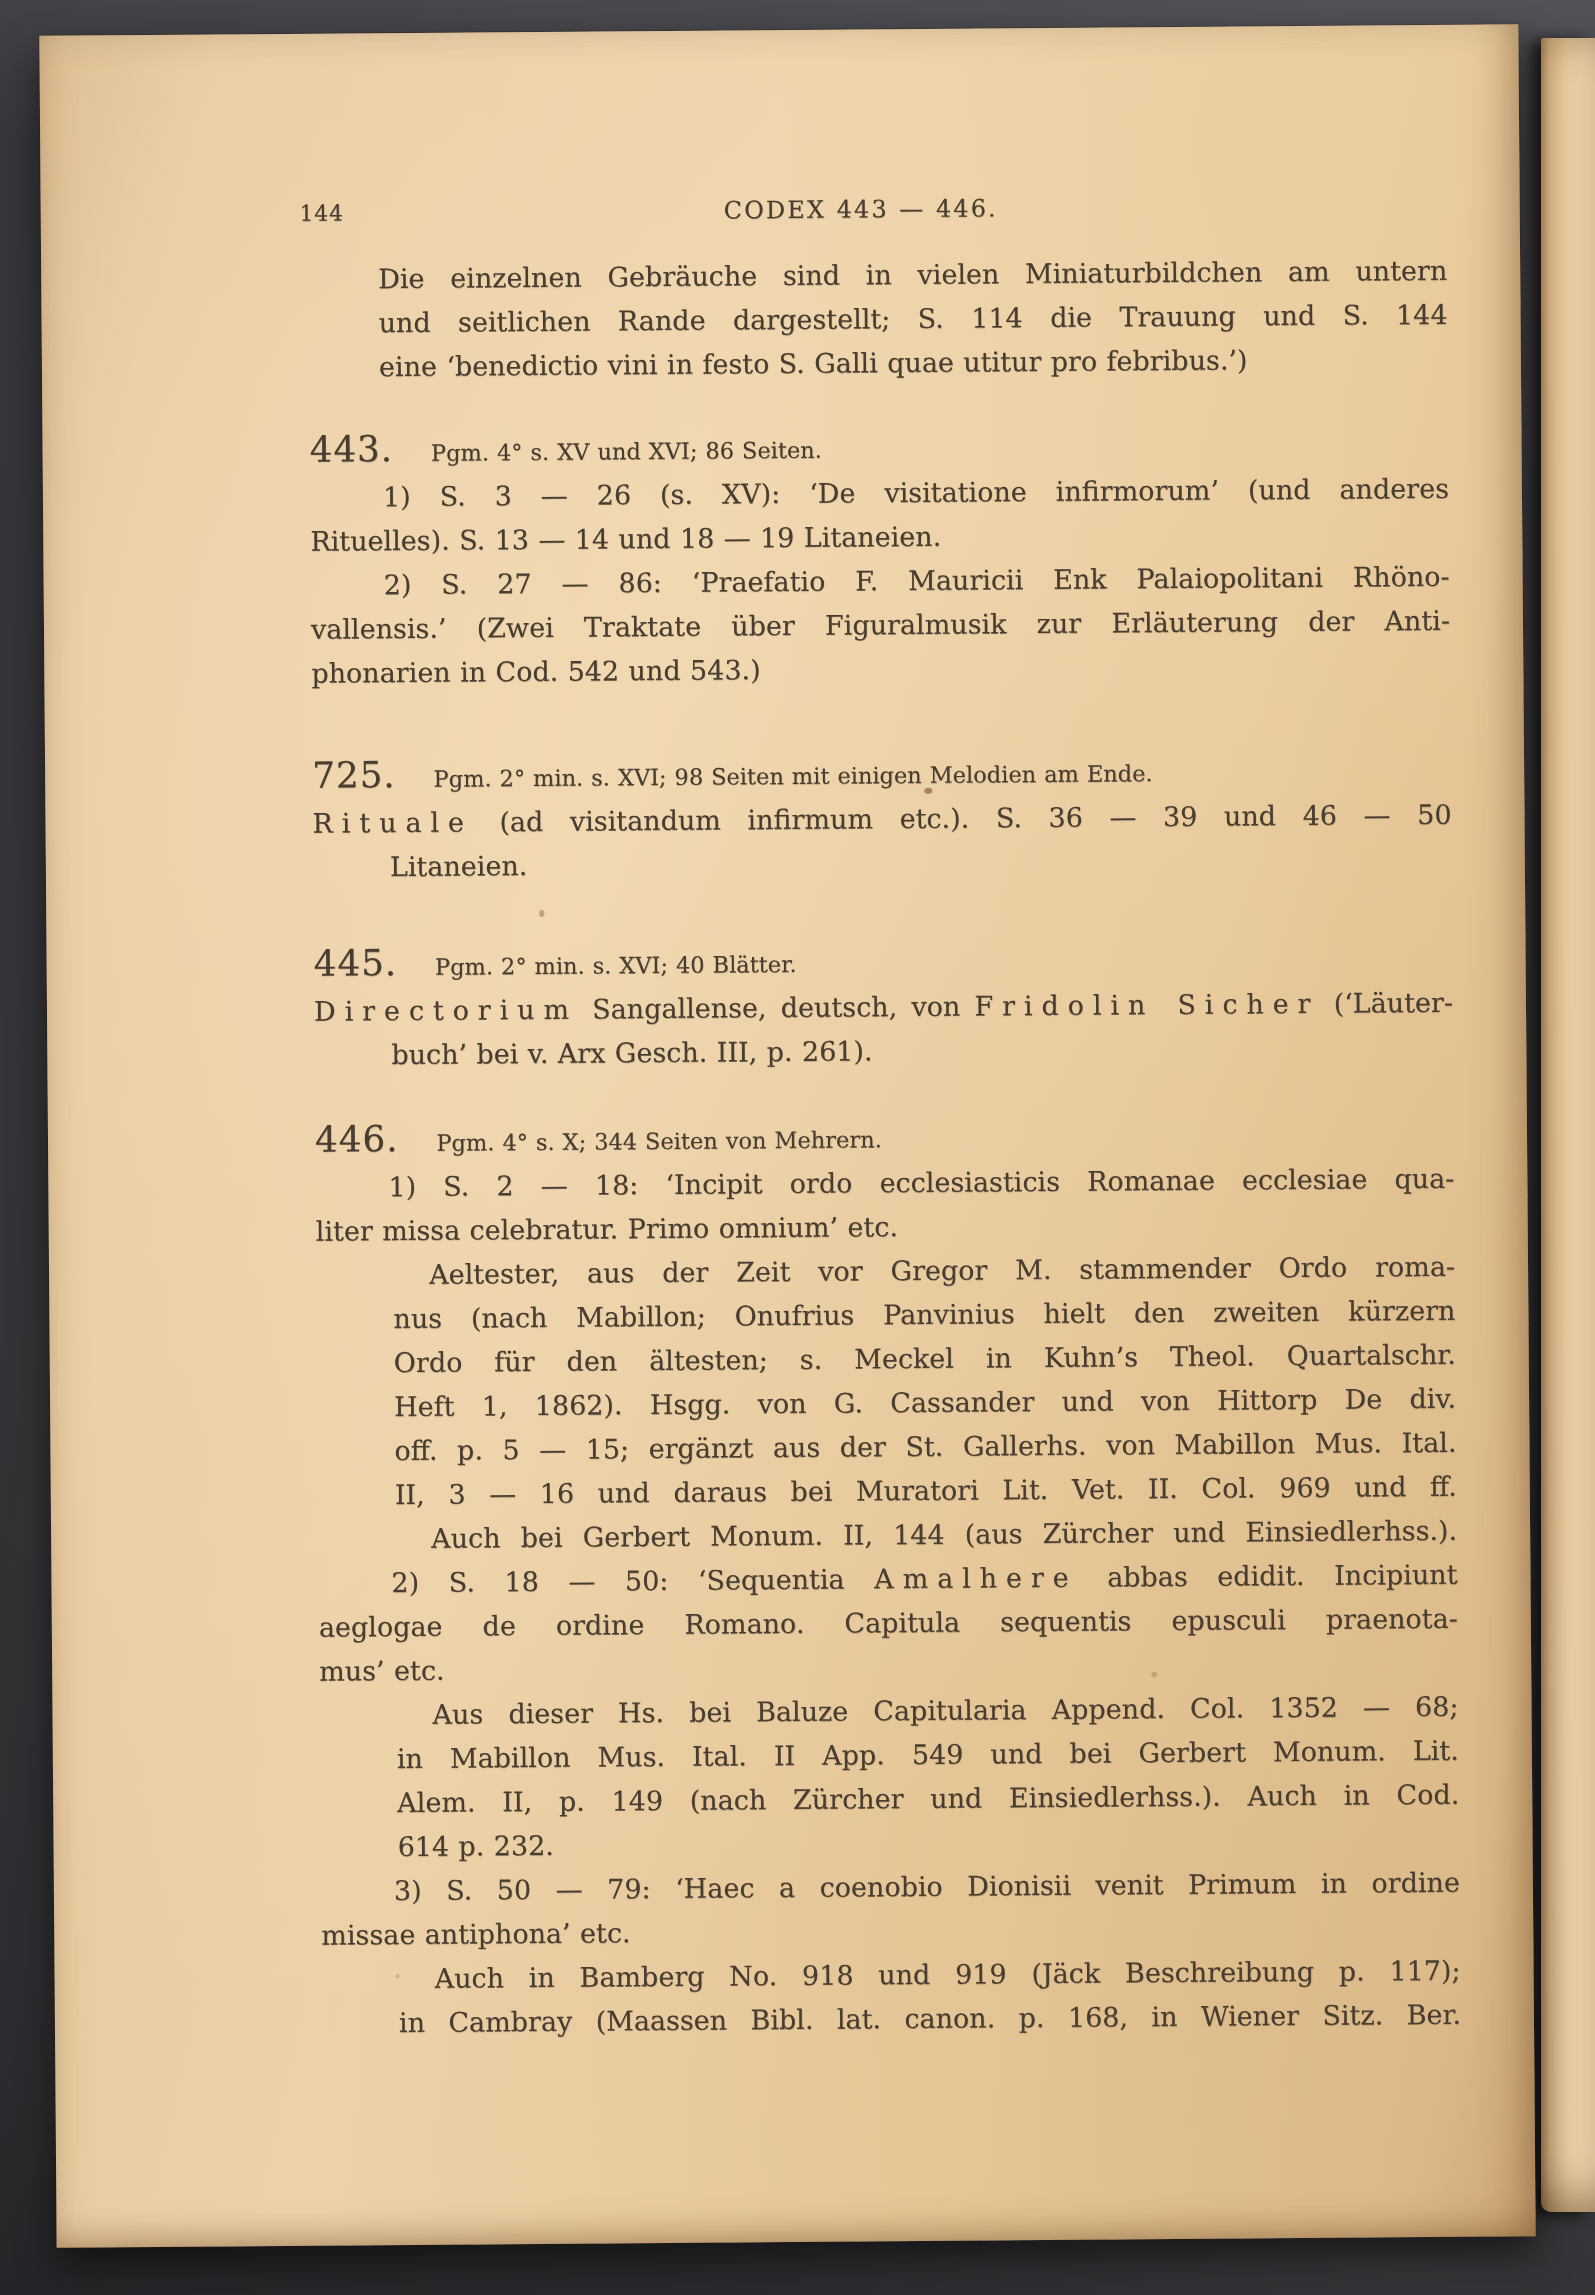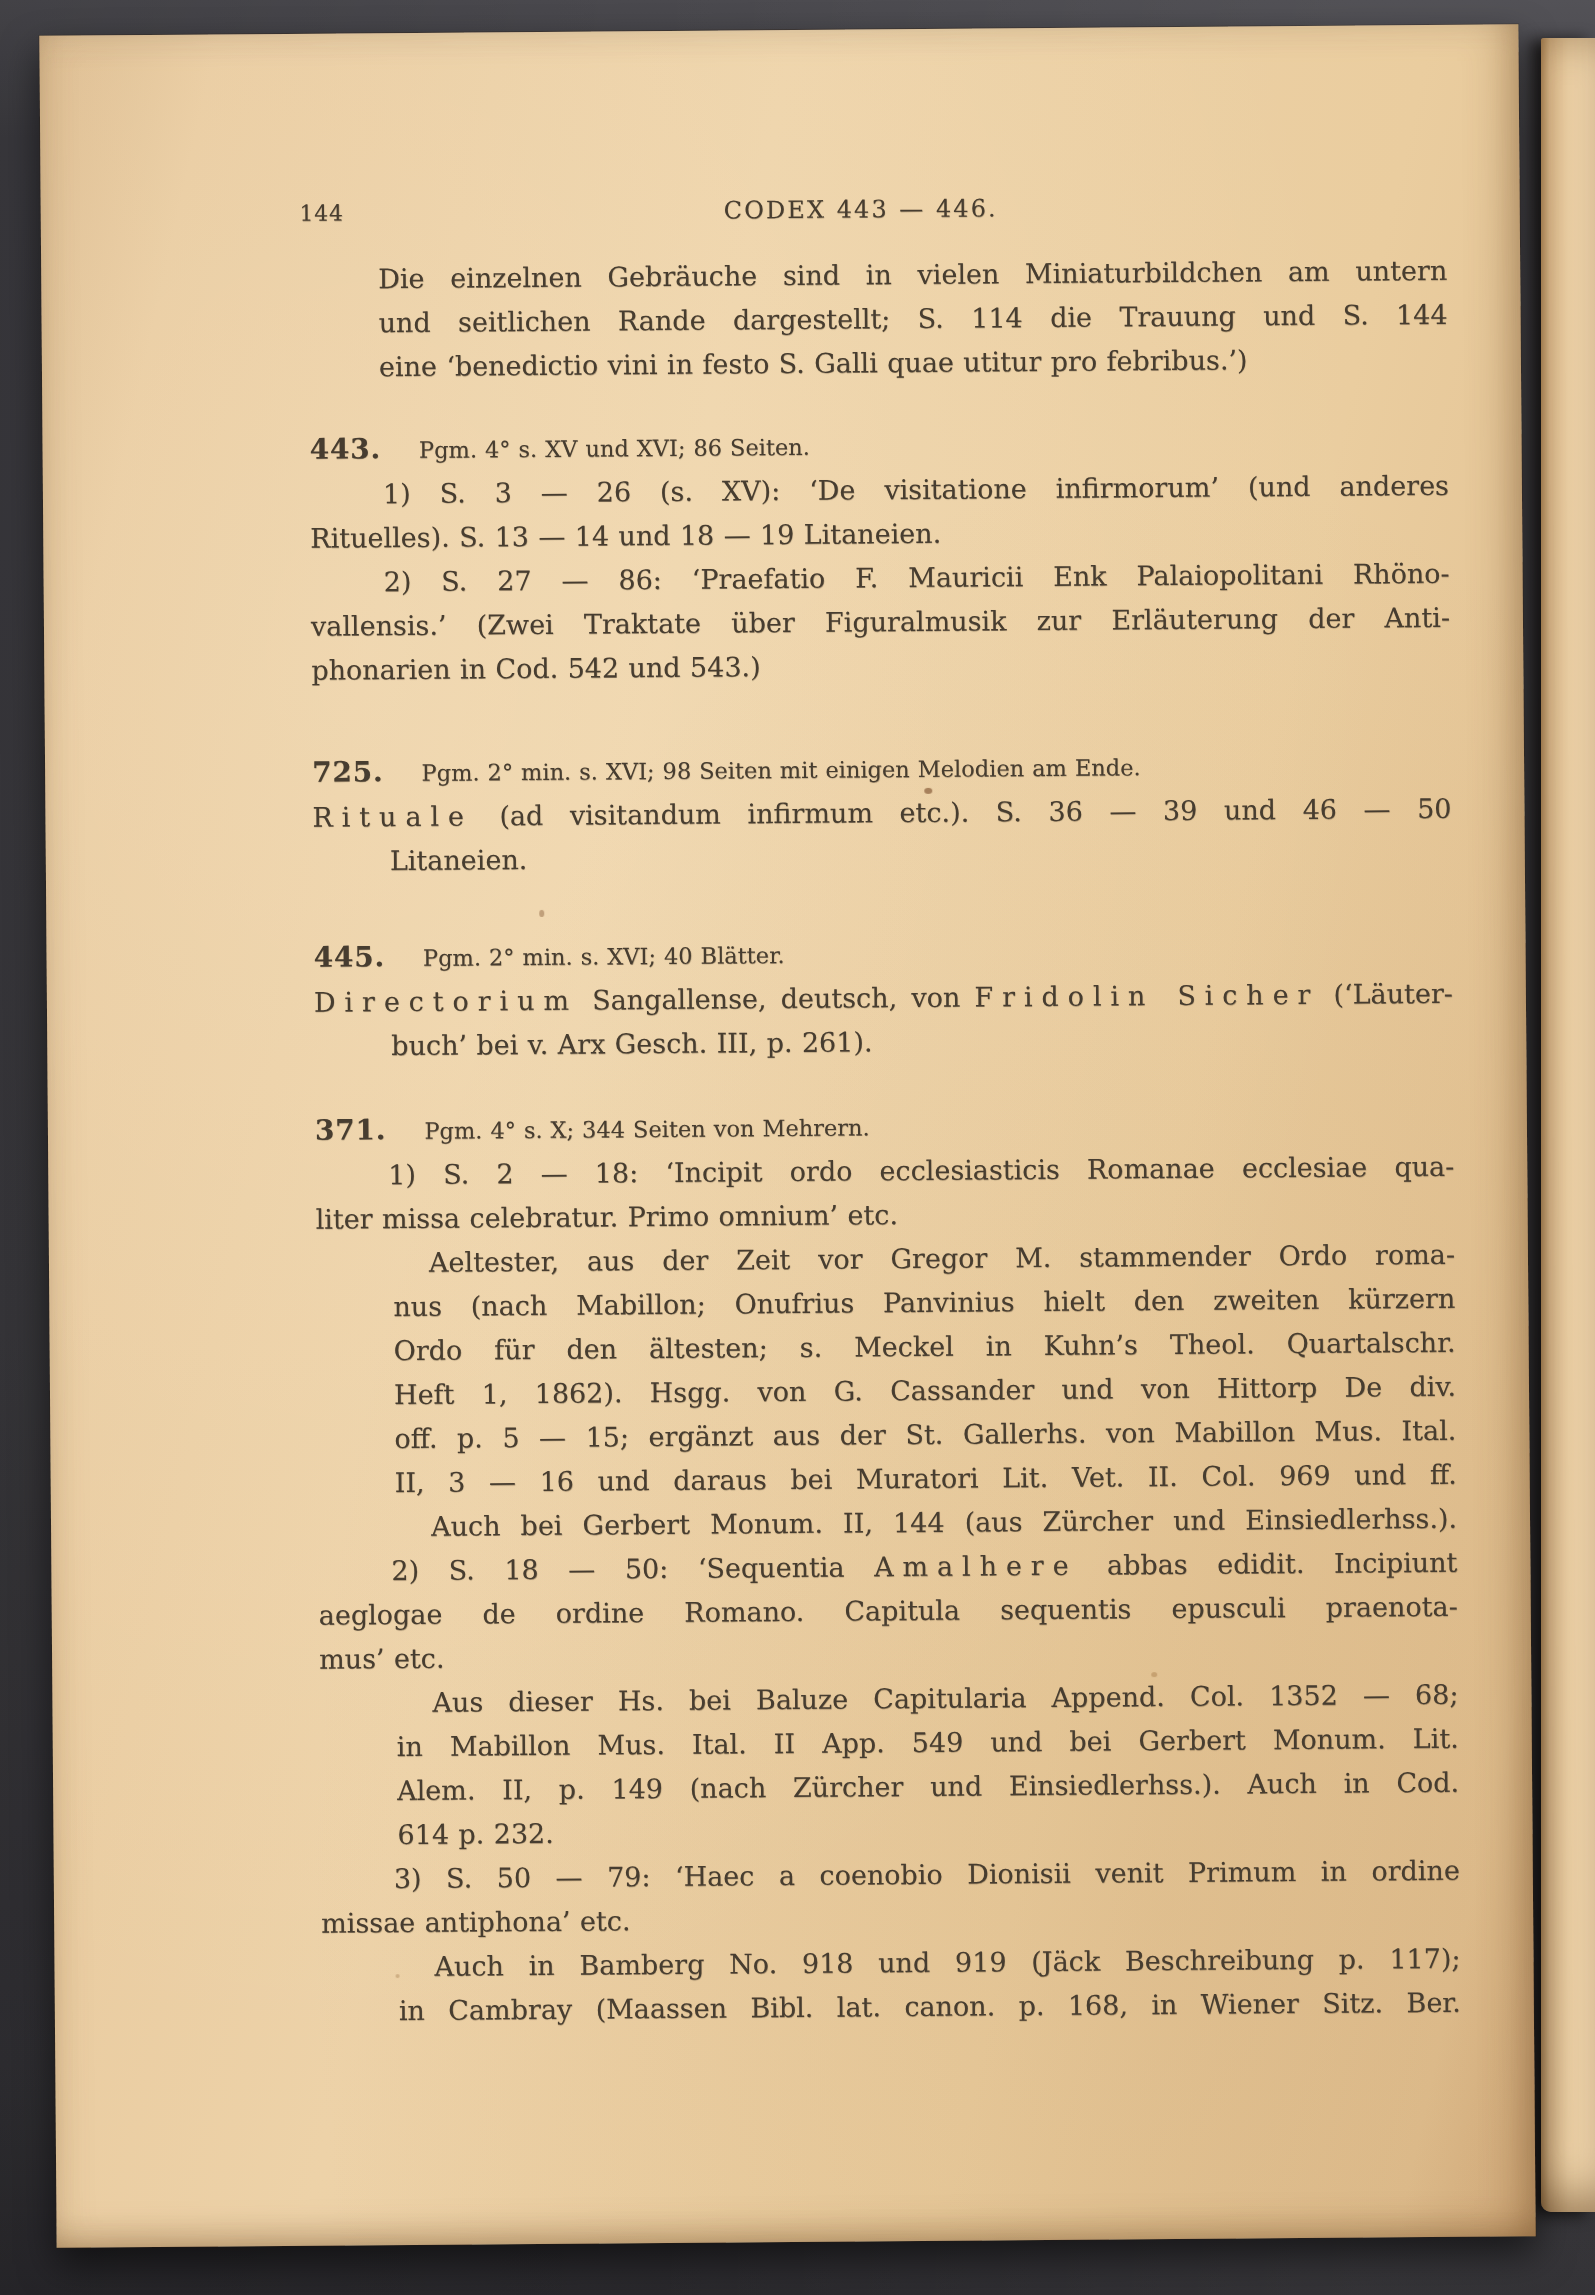--- a/index.html
+++ b/index.html
@@ -79,22 +79,22 @@
   .ind-m  { margin-left: 0; }
   .ind-p  { margin-left: 73px; }
   .ind-b  { margin-left: 77px; }
   .ind-bf { margin-left: 113px; }
   .intro { margin-top: 21.7px; }
   .entries > .entry:nth-child(1) { margin-top: 38px; }
   .entries > .entry:nth-child(2) { margin-top: 58px; }
   .entries > .entry:nth-child(3) { margin-top: 52px; }
   .entries > .entry:nth-child(4) { margin-top: 40px; }
   .entry-heading .num {
-    font-weight: 700;
-    font-size: 28px;
+    font-weight: 400;
+    font-size: 36px;
     letter-spacing: 0.8px;
     margin-right: 38px;
   }
   .entry-heading .meta { font-size: 22.5px; }
   .gesperrt { letter-spacing: 0.33em; }
 </style>
 </head>
 <body>
 
 <div class="stage">
@@ -142,21 +142,21 @@
 
   <div class="entry">
     <div class="line entry-heading"><span class="num">445.</span><span class="meta">Pgm. 2° min. s. XVI; 40 Blätter.</span></div>
     <div>
               <div class="line ind-m just"><span class="gesperrt">Directorium</span><span> Sangallense, deutsch, von </span><span class="gesperrt">Fridolin Sicher</span><span> (‘Läuter-</span></div>
               <div class="line ind-b"><span>buch’ bei v. Arx Gesch. III, p. 261).</span></div>
             </div>
   </div>
 
   <div class="entry">
-    <div class="line entry-heading"><span class="num">371.</span><span class="meta">Pgm. 4° s. X; 344 Seiten von Mehrern.</span></div>
+    <div class="line entry-heading"><span class="num">446.</span><span class="meta">Pgm. 4° s. X; 344 Seiten von Mehrern.</span></div>
     <div>
               <div class="line ind-p just"><span>1) S. 2 — 18: ‘Incipit ordo ecclesiasticis Romanae ecclesiae qua-</span></div>
               <div class="line ind-m"><span>liter missa celebratur.  Primo omnium’ etc.</span></div>
               <div class="line ind-bf just"><span>Aeltester, aus der Zeit vor Gregor M. stammender Ordo roma-</span></div>
               <div class="line ind-b just"><span>nus (nach Mabillon; Onufrius Panvinius hielt den zweiten kürzern</span></div>
               <div class="line ind-b just"><span>Ordo für den ältesten; s. Meckel in Kuhn’s Theol. Quartalschr.</span></div>
               <div class="line ind-b just"><span>Heft 1, 1862).  Hsgg. von G. Cassander und von Hittorp De div.</span></div>
               <div class="line ind-b just"><span>off. p. 5 — 15; ergänzt aus der St. Gallerhs. von Mabillon Mus. Ital.</span></div>
               <div class="line ind-b just"><span>II, 3 — 16 und daraus bei Muratori Lit. Vet. II. Col. 969 und ff.</span></div>
               <div class="line ind-bf just"><span>Auch bei Gerbert Monum. II, 144 (aus Zürcher und Einsiedlerhss.).</span></div>

